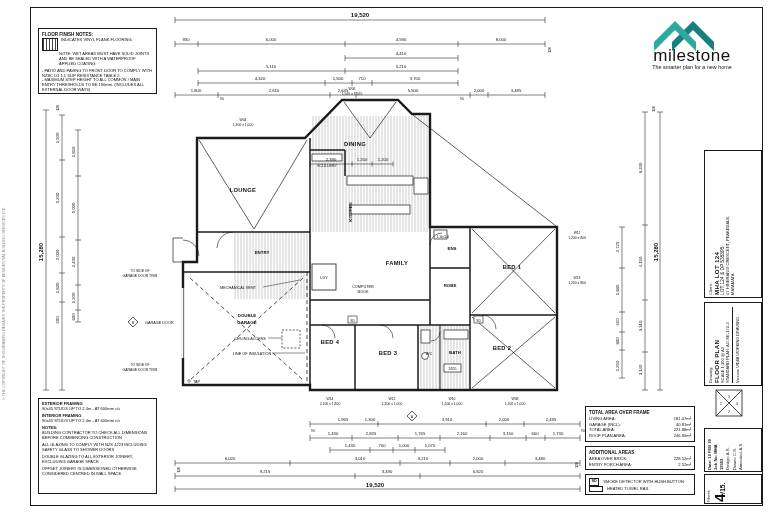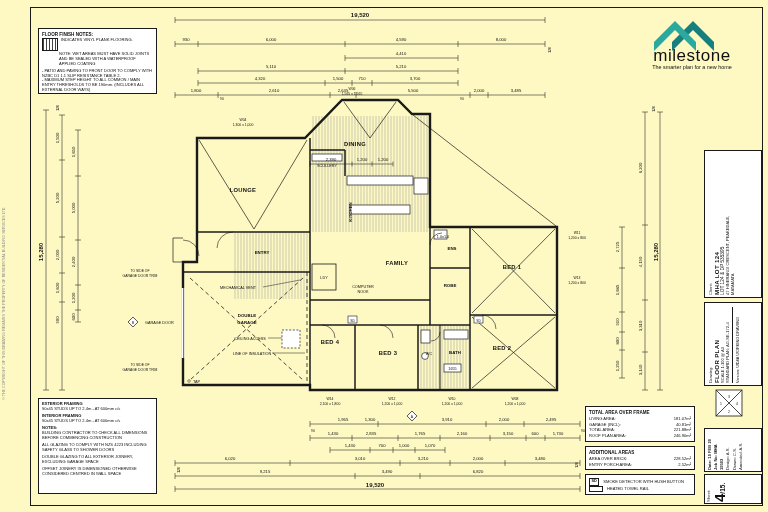--- a/index.html
+++ b/index.html
@@ -1,16 +1,16 @@
 <!DOCTYPE html>
 <html><head>
 <meta charset="utf-8">
 <style>
   html,body{margin:0;padding:0;background:#e8e8e4;}
-  .sheet{position:relative;width:768px;height:512px;background:#fef9c3;overflow:hidden;
+  .sheet{position:relative;width:768px;height:512px;background:#ffffff;overflow:hidden;
          font-family:"Liberation Sans",sans-serif;color:#111;}
   .border{position:absolute;left:30px;top:7px;width:731px;height:497px;border:1.3px solid #1a1a1a;}
   svg text{font-family:"Liberation Sans",sans-serif;fill:#111;}
   .room{font-size:5.8px;font-weight:700;letter-spacing:.3px;}
   .room2{font-size:4.4px;font-weight:700;}
   .tinylab{font-size:3.8px;}
   .dim{font-size:4.2px;}
   .dimL{font-size:6px;font-weight:700;}
   .wtag{font-size:3.4px;}
   .mk{font-size:3.4px;}

